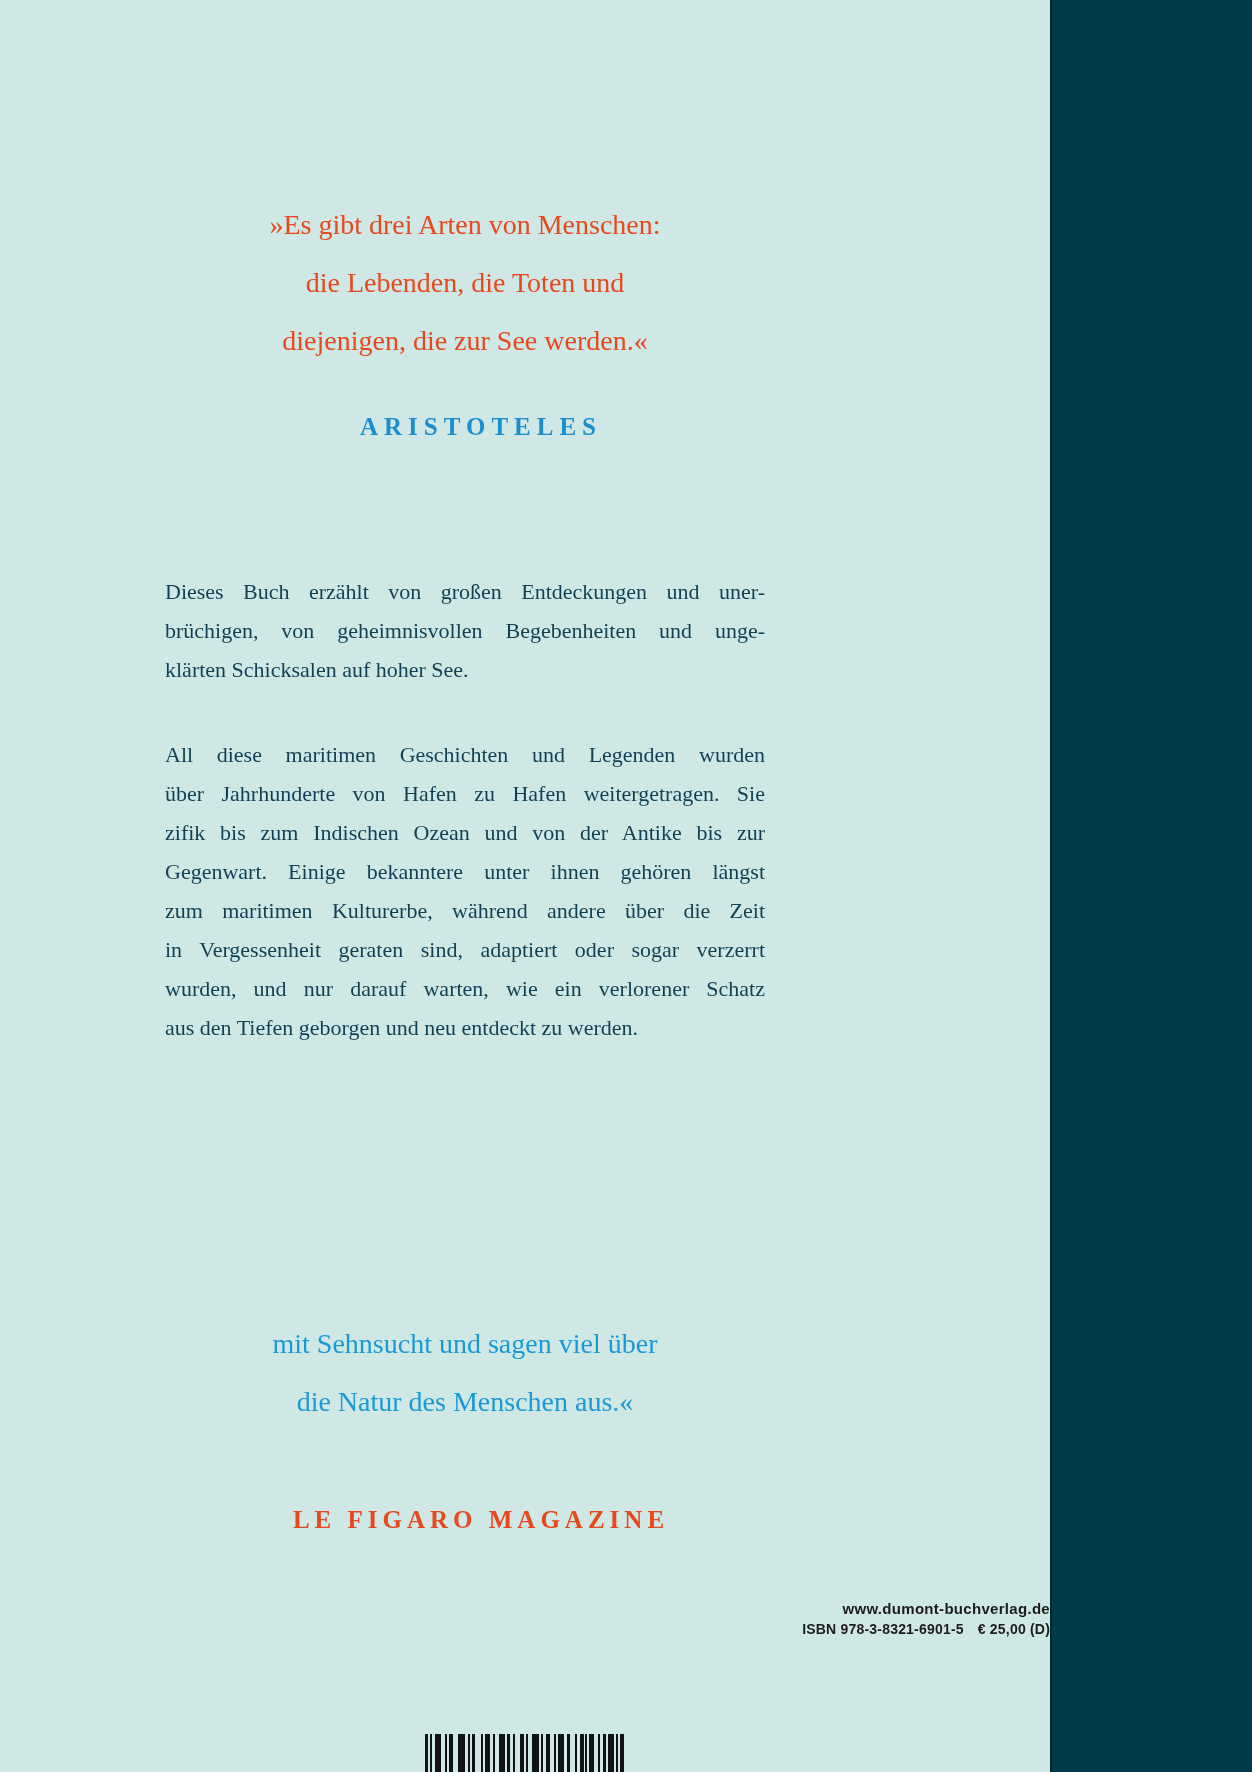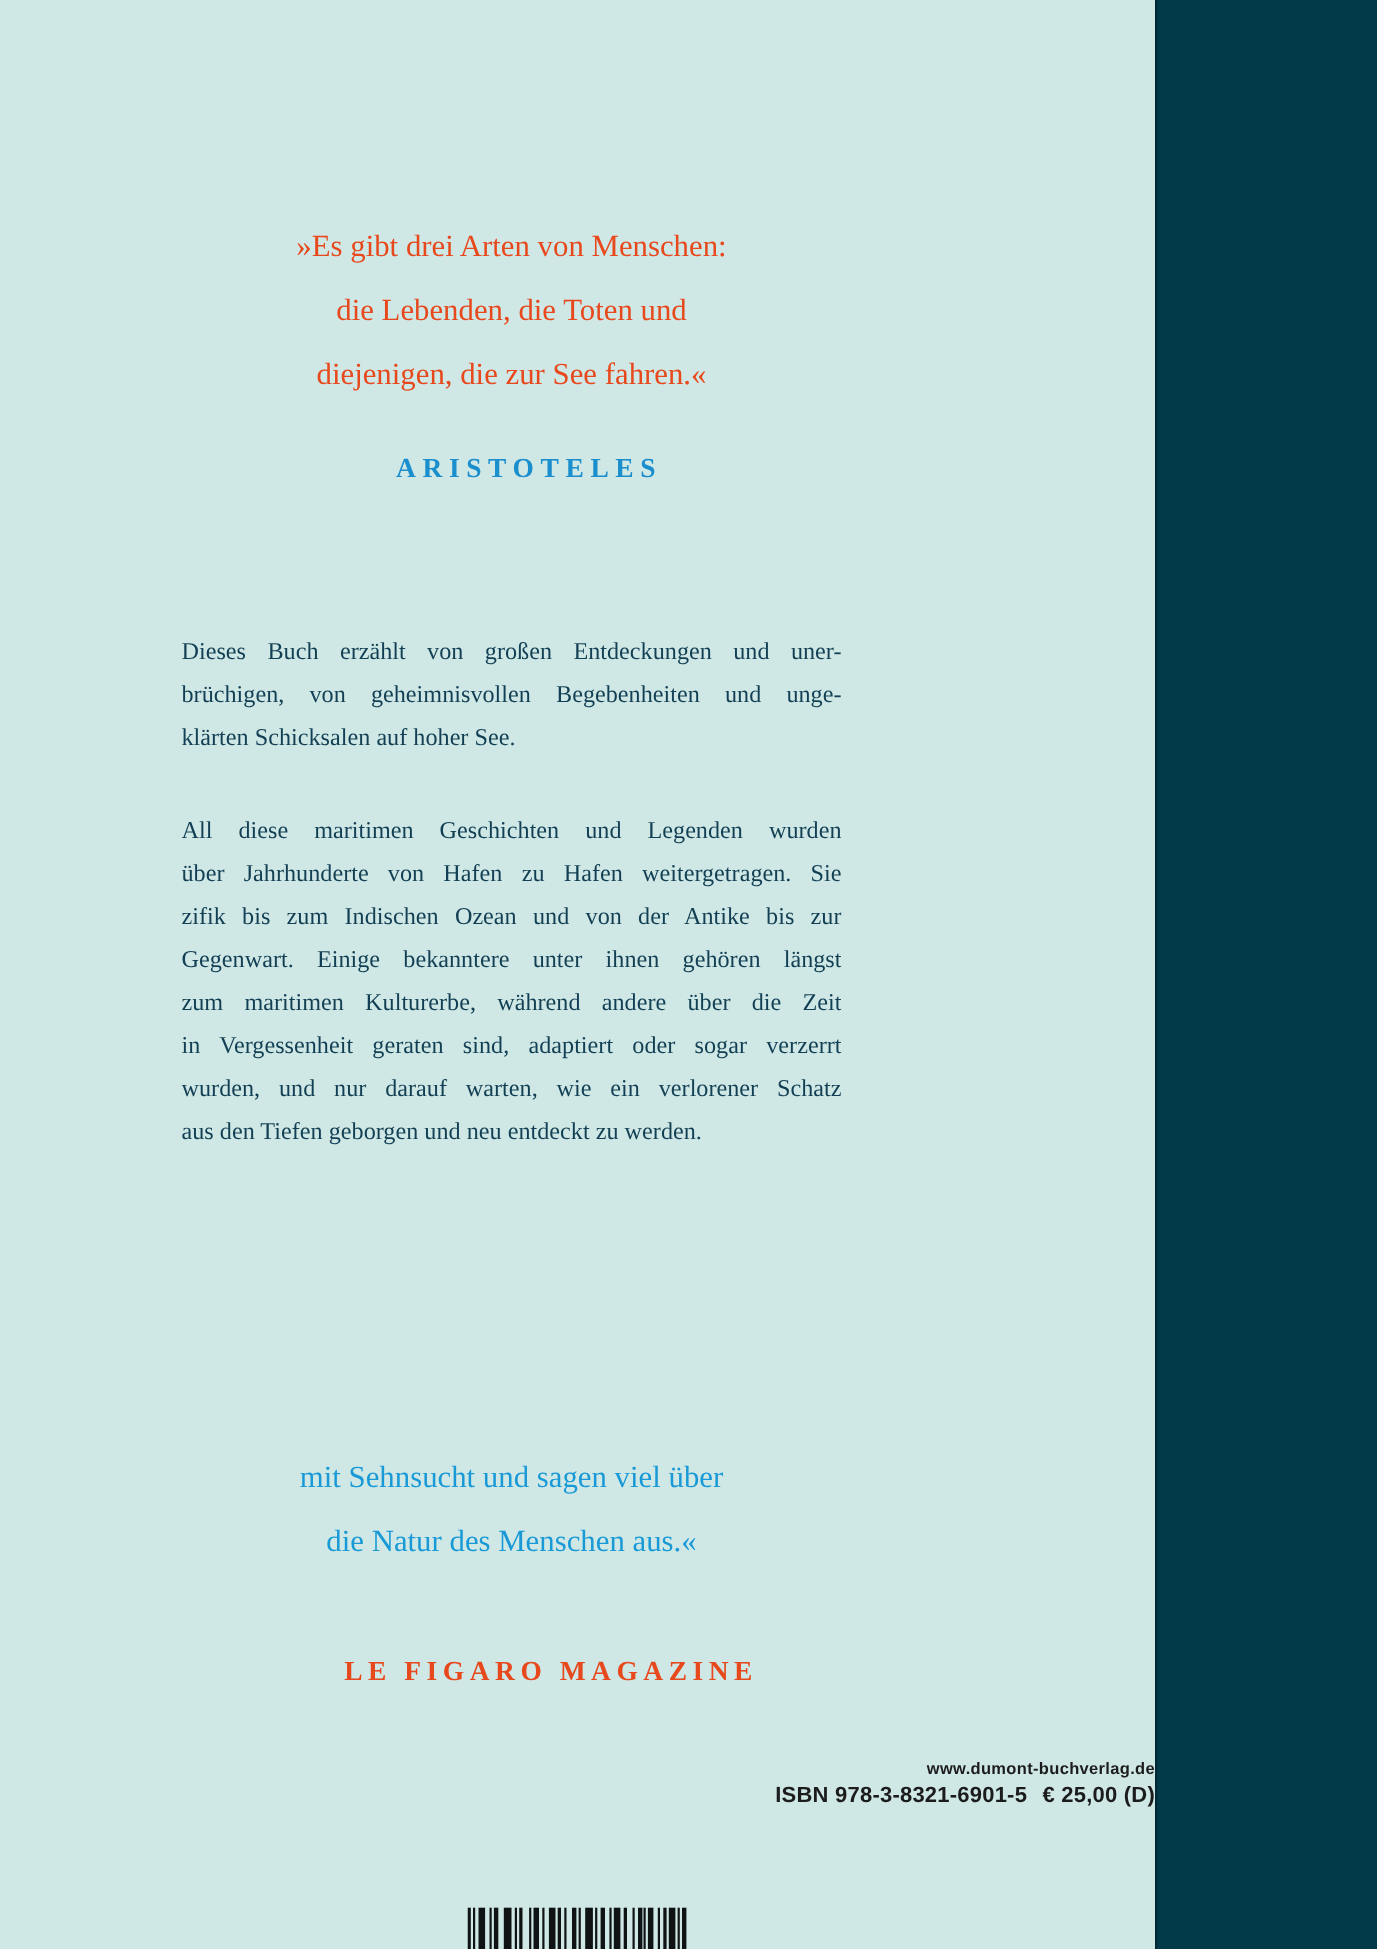--- a/index.html
+++ b/index.html
@@ -31,21 +31,21 @@
   .quote-bottom { top: 1315px; color: var(--blue_quote, #199ad6); }
   .attrib {
     position: absolute;
     left: 0;
     width: 962px;
     text-align: center;
     font-size: 25px;
     font-weight: bold;
   }
   .attrib-top { top: 413px; color: var(--blue_attribution, #1b8ecd); letter-spacing: 6px; }
-  .attrib-bottom { top: 1506px; color: var(--orange, #e7491d); letter-spacing: 5px; padding-left: 20px; }
+  .attrib-bottom { top: 1506px; color: var(--orange, #e7491d); letter-spacing: 5px; }
   .blurb {
     position: absolute;
     left: 165px; top: 572px;
     width: 600px;
     color: var(--body_text, #123f53);
     font-size: 22px;
     line-height: 39px;
   }
   .para { margin: 0 0 46px 0; }
   .jline {
@@ -57,40 +57,40 @@
   .jline.last { text-align: center; text-align-last: left; }
   .footer {
     position: absolute;
     left: 0; top: 1600px;
     width: 1050px;
     text-align: right;
     font-family: "Liberation Sans", sans-serif;
     color: var(--footer_text, #1c1c1c);
   }
   .site { font-size: 15px; font-weight: bold; letter-spacing: 0.3px; }
-  .isbn-line { font-size: 20px; font-weight: bold; margin-top: 4px; letter-spacing: 0.2px; }
+  .isbn-line { font-size: 14px; font-weight: bold; margin-top: 4px; letter-spacing: 0.2px; }
   .isbn-line .price { margin-left: 14px; }
   .barcode {
     position: absolute;
     left: 425px; top: 1734px;
     width: 200px; height: 60px;
   }
   .barcode rect { fill: var(--barcode, #101313); }
 </style>
 </head>
 <body>
 
 <div class="page">
 
   <div class="spine"></div>
 
   <div class="quote quote-top">
     <div>»Es gibt drei Arten von Menschen:</div>
     <div>die Lebenden, die Toten und</div>
-    <div>diejenigen, die zur See fahren.«</div>
+    <div>diejenigen, die zur See werden.«</div>
   </div>
 
   <div class="attrib attrib-top">ARISTOTELES</div>
 
   <div class="blurb">
     <div class="para">
       <div class="jline">Dieses Buch erzählt von großen Entdeckungen und uner-</div>
       <div class="jline">brüchigen, von geheimnisvollen Begebenheiten und unge-</div>
       <div class="jline last">klärten Schicksalen auf hoher See.</div>
     </div>

